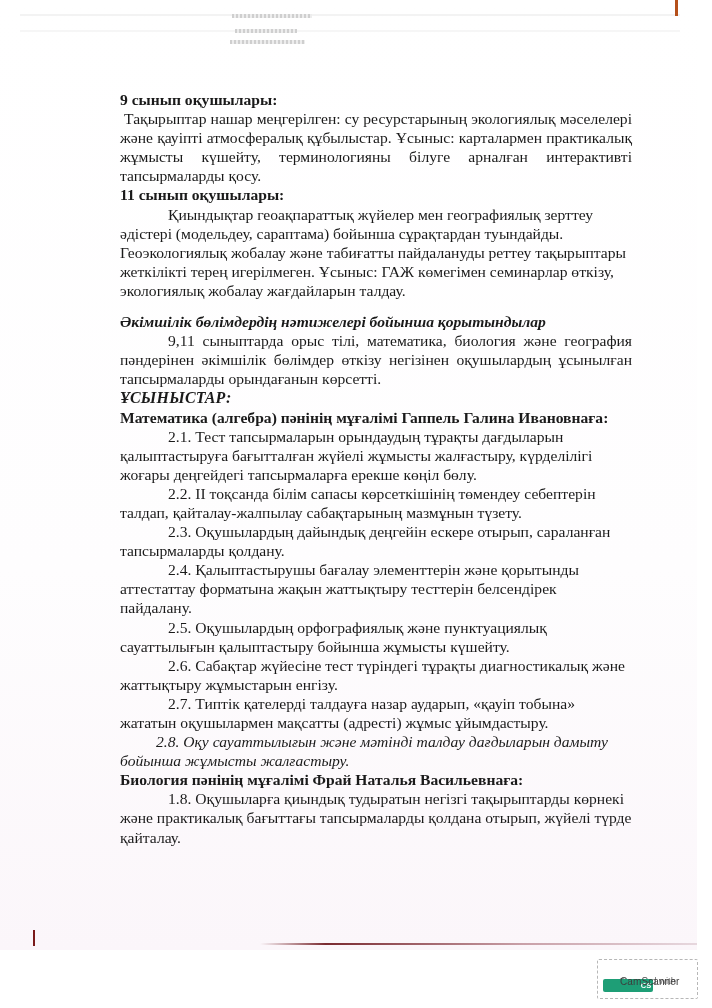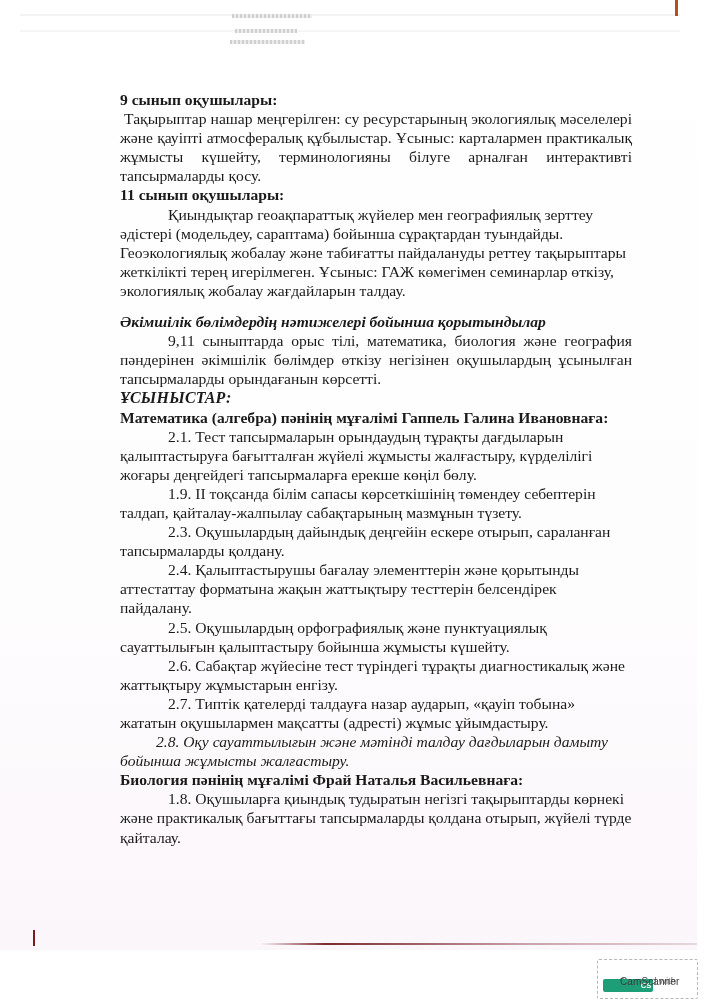--- a/index.html
+++ b/index.html
@@ -84,21 +84,21 @@
     <p class="ind">Қиындықтар геоақпараттық жүйелер мен географиялық зерттеу әдістері (модельдеу, сараптама) бойынша сұрақтардан туындайды. Геоэкологиялық жобалау және табиғатты пайдалануды реттеу тақырыптары жеткілікті терең игерілмеген. Ұсыныс: ГАЖ көмегімен семинарлар өткізу, экологиялық жобалау жағдайларын талдау.</p>
 
     <div class="gap"></div>
     <p class="h center">Әкімшілік бөлімдердің нәтижелері бойынша қорытындылар</p>
     <p class="ind just">9,11 сыныптарда орыс тілі, математика, биология және география пәндерінен әкімшілік бөлімдер өткізу негізінен оқушылардың ұсынылған тапсырмаларды орындағанын көрсетті.</p>
 
     <p class="h upper">ҰСЫНЫСТАР:</p>
 
     <p class="h">Математика (алгебра) пәнінің мұғалімі Гаппель Галина Ивановнаға:</p>
     <p class="ind">2.1. Тест тапсырмаларын орындаудың тұрақты дағдыларын қалыптастыруға бағытталған жүйелі жұмысты жалғастыру, күрделілігі жоғары деңгейдегі тапсырмаларға ерекше көңіл бөлу.</p>
-    <p class="ind">1.9. II тоқсанда білім сапасы көрсеткішінің төмендеу себептерін талдап, қайталау-жалпылау сабақтарының мазмұнын түзету.</p>
+    <p class="ind">2.2. II тоқсанда білім сапасы көрсеткішінің төмендеу себептерін талдап, қайталау-жалпылау сабақтарының мазмұнын түзету.</p>
     <p class="ind">2.3. Оқушылардың дайындық деңгейін ескере отырып, сараланған тапсырмаларды қолдану.</p>
     <p class="ind">2.4. Қалыптастырушы бағалау элементтерін және қорытынды аттестаттау форматына жақын жаттықтыру тесттерін белсендірек пайдалану.</p>
 
     <p class="ind">2.5. Оқушылардың орфографиялық және пунктуациялық сауаттылығын қалыптастыру бойынша жұмысты күшейту.</p>
     <p class="ind">2.6. Сабақтар жүйесіне тест түріндегі тұрақты диагностикалық және жаттықтыру жұмыстарын енгізу.</p>
     <p class="ind">2.7. Типтік қателерді талдауға назар аударып, «қауіп тобына» жататын оқушылармен мақсатты (адресті) жұмыс ұйымдастыру.</p>
     <p class="ind2">2.8. Оқу сауаттылығын және мәтінді талдау дағдыларын дамыту бойынша жұмысты жалғастыру.</p>
 
     <p class="h">Биология пәнінің мұғалімі Фрай Наталья Васильевнаға:</p>
     <p class="ind">1.8. Оқушыларға қиындық тудыратын негізгі тақырыптарды көрнекі және практикалық бағыттағы тапсырмаларды қолдана отырып, жүйелі түрде қайталау.</p>

